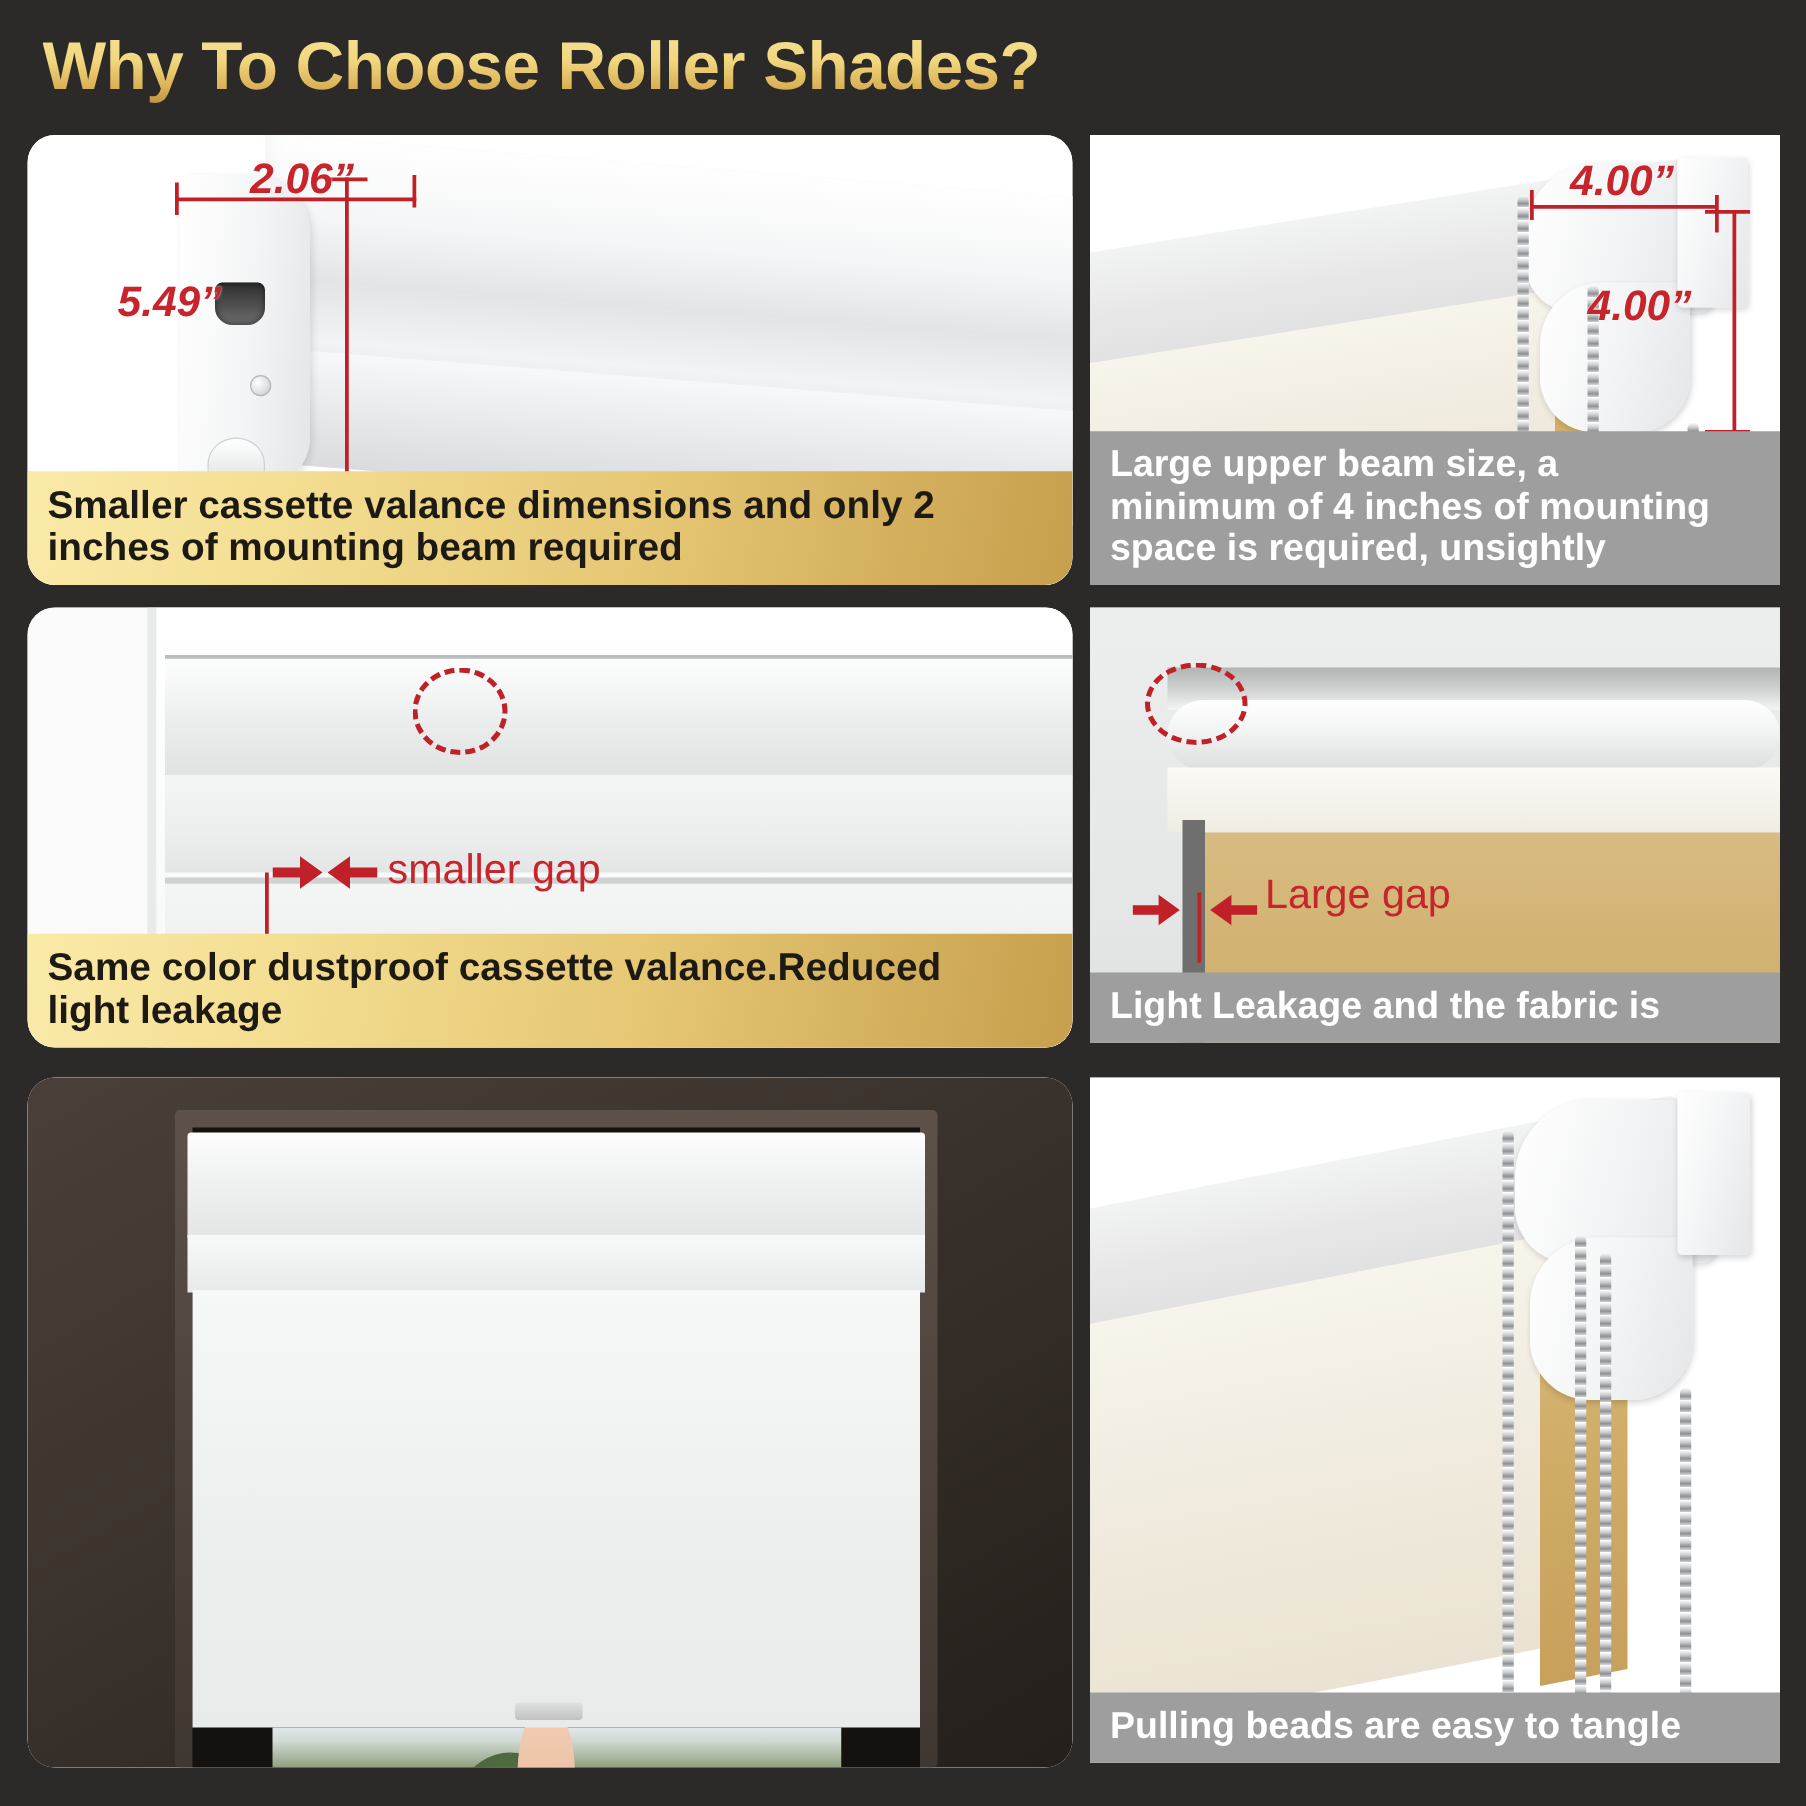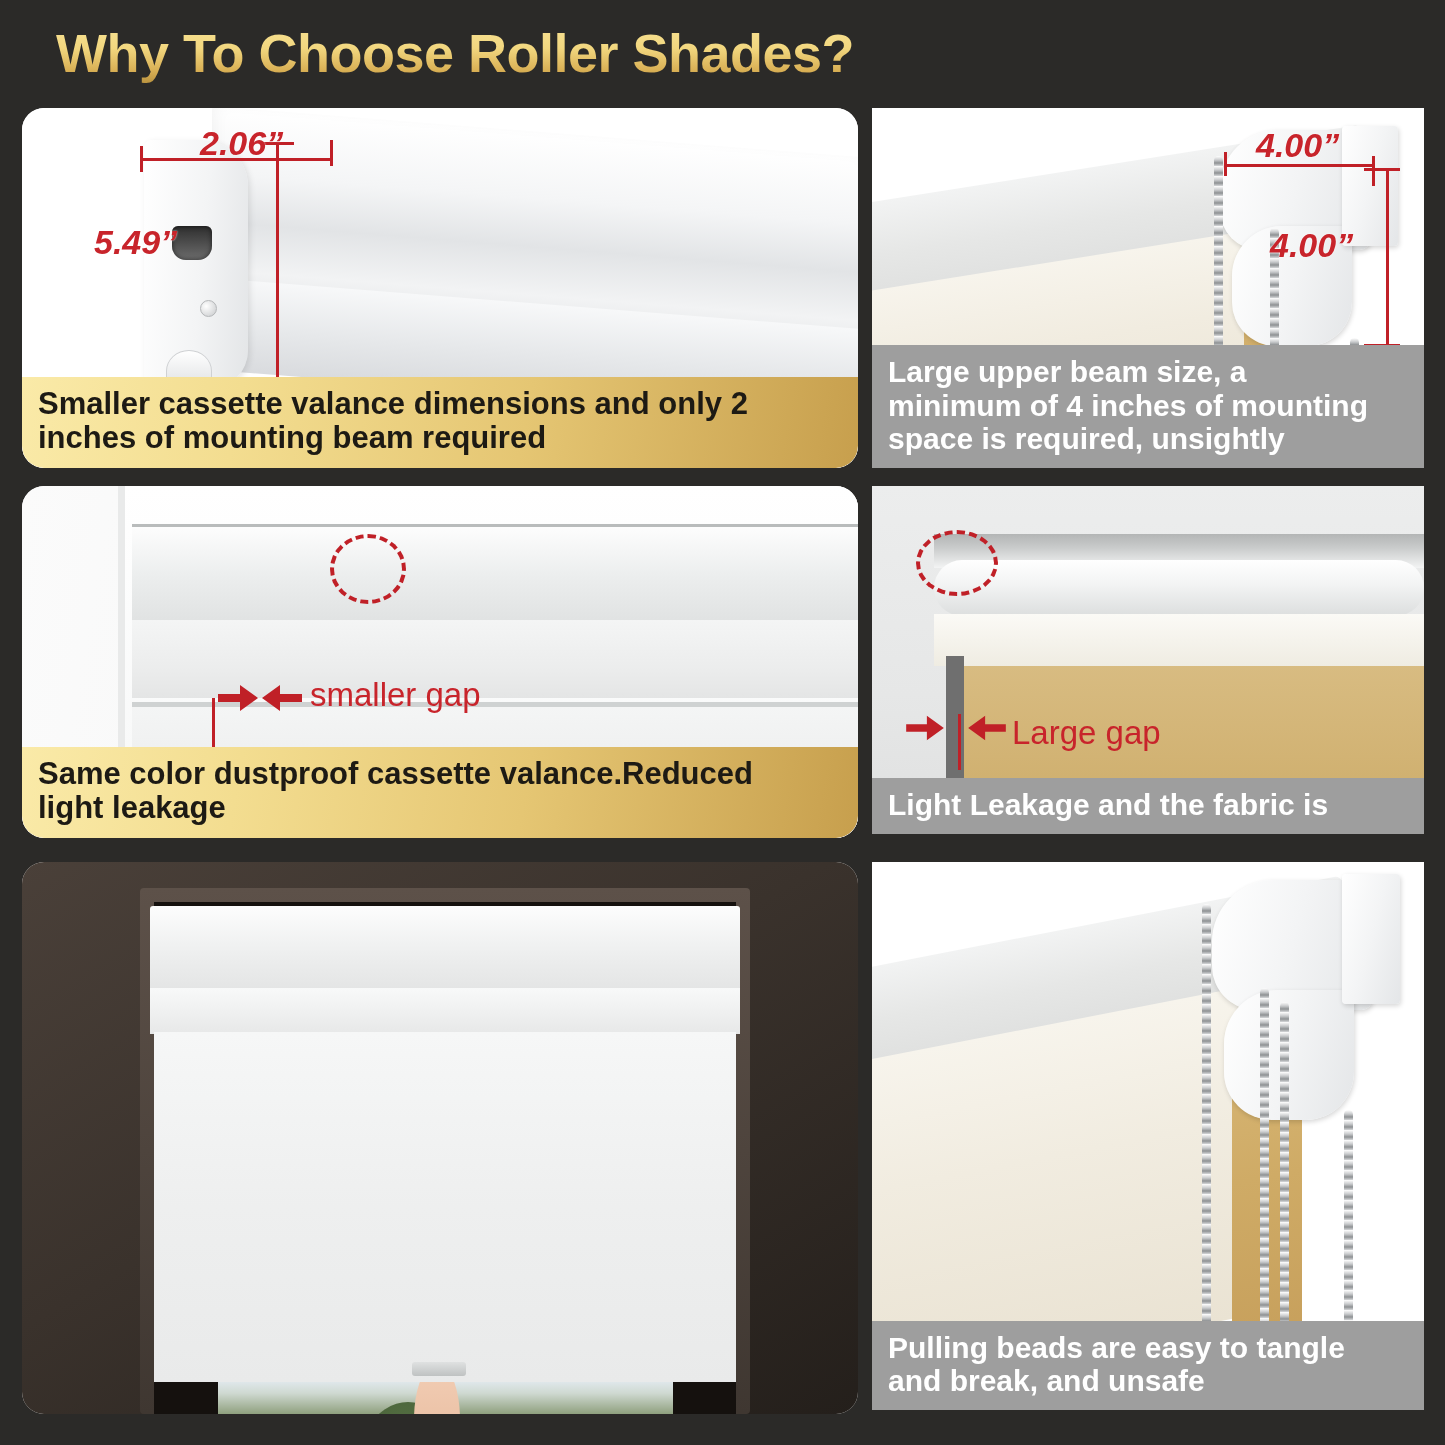--- a/index.html
+++ b/index.html
@@ -12,21 +12,20 @@
   .page{position:relative;width:1445px;height:1445px;box-sizing:border-box;}
 
   
   .title{
     position:absolute;left:34px;top:22px;
     font-size:54px;font-weight:bold;letter-spacing:-0.5px;
     background:linear-gradient(180deg,#f7e296 0%,#f2d77f 42%,#d9b055 78%,#b8913e 100%);
     -webkit-background-clip:text;background-clip:text;
     color:transparent;-webkit-text-fill-color:transparent;
     white-space:nowrap;
-    margin-left:22px;
   }
 
   
   .grid{position:absolute;left:0;top:108px;width:1445px;}
   .row{position:relative;width:1445px;}
   .panel{position:absolute;overflow:hidden;background:#fff;}
   .panel.left{left:22px;width:836px;border-radius:22px;}
   .panel.right{left:872px;width:552px;border-radius:0;}
 
   
@@ -249,21 +248,21 @@
           <div style="position:absolute;left:74px;top:170px;width:18px;bottom:0;background:#6f6f6f;"></div>
           <div class="dashcircle" style="left:44px;top:44px;width:74px;height:58px;"></div>
 
           <div class="tick" style="left:86px;top:228px;width:3px;height:56px;background:#c02027;"></div>
           <svg class="gaparrow" style="left:34px;top:226px;width:38px;height:32px;" viewBox="0 0 40 34">
             <path d="M0 13 L22 13 L22 4 L40 17 L22 30 L22 21 L0 21 Z" fill="#c02027"></path>
           </svg>
           <svg class="gaparrow" style="left:96px;top:226px;width:38px;height:32px;" viewBox="0 0 40 34">
             <path d="M40 13 L18 13 L18 4 L0 17 L18 30 L18 21 L40 21 Z" fill="#c02027"></path>
           </svg>
-          <div class="gaplabel" style="left:140px;top:228px;font-size:33px;">Large gap</div>
+          <div class="gaplabel" style="left:140px;top:210px;font-size:33px;">Large gap</div>
         </div>
 
         <div class="cap gray">
           <div class="line">Light Leakage and the fabric is</div>
         </div>
       </div>
     </div>
 
     <div class="row" style="height:575px;">
 
@@ -297,19 +296,18 @@
           <div class="bracket" style="left:470px;top:12px;width:58px;height:130px;border-radius:4px;"></div>
 
           <div class="chain" style="left:330px;top:42px;height:490px;"></div>
           <div class="chain" style="left:388px;top:126px;height:406px;"></div>
           <div class="chain" style="left:408px;top:140px;height:392px;"></div>
           <div class="chain" style="left:472px;top:248px;height:284px;"></div>
         </div>
 
         <div class="cap gray">
           <div class="line">Pulling beads are easy to tangle</div>
-          <div class="line">and break, and unsafe</div>
         </div>
       </div>
     </div>
 
   </div>
 </div>
 
 </body></html>

